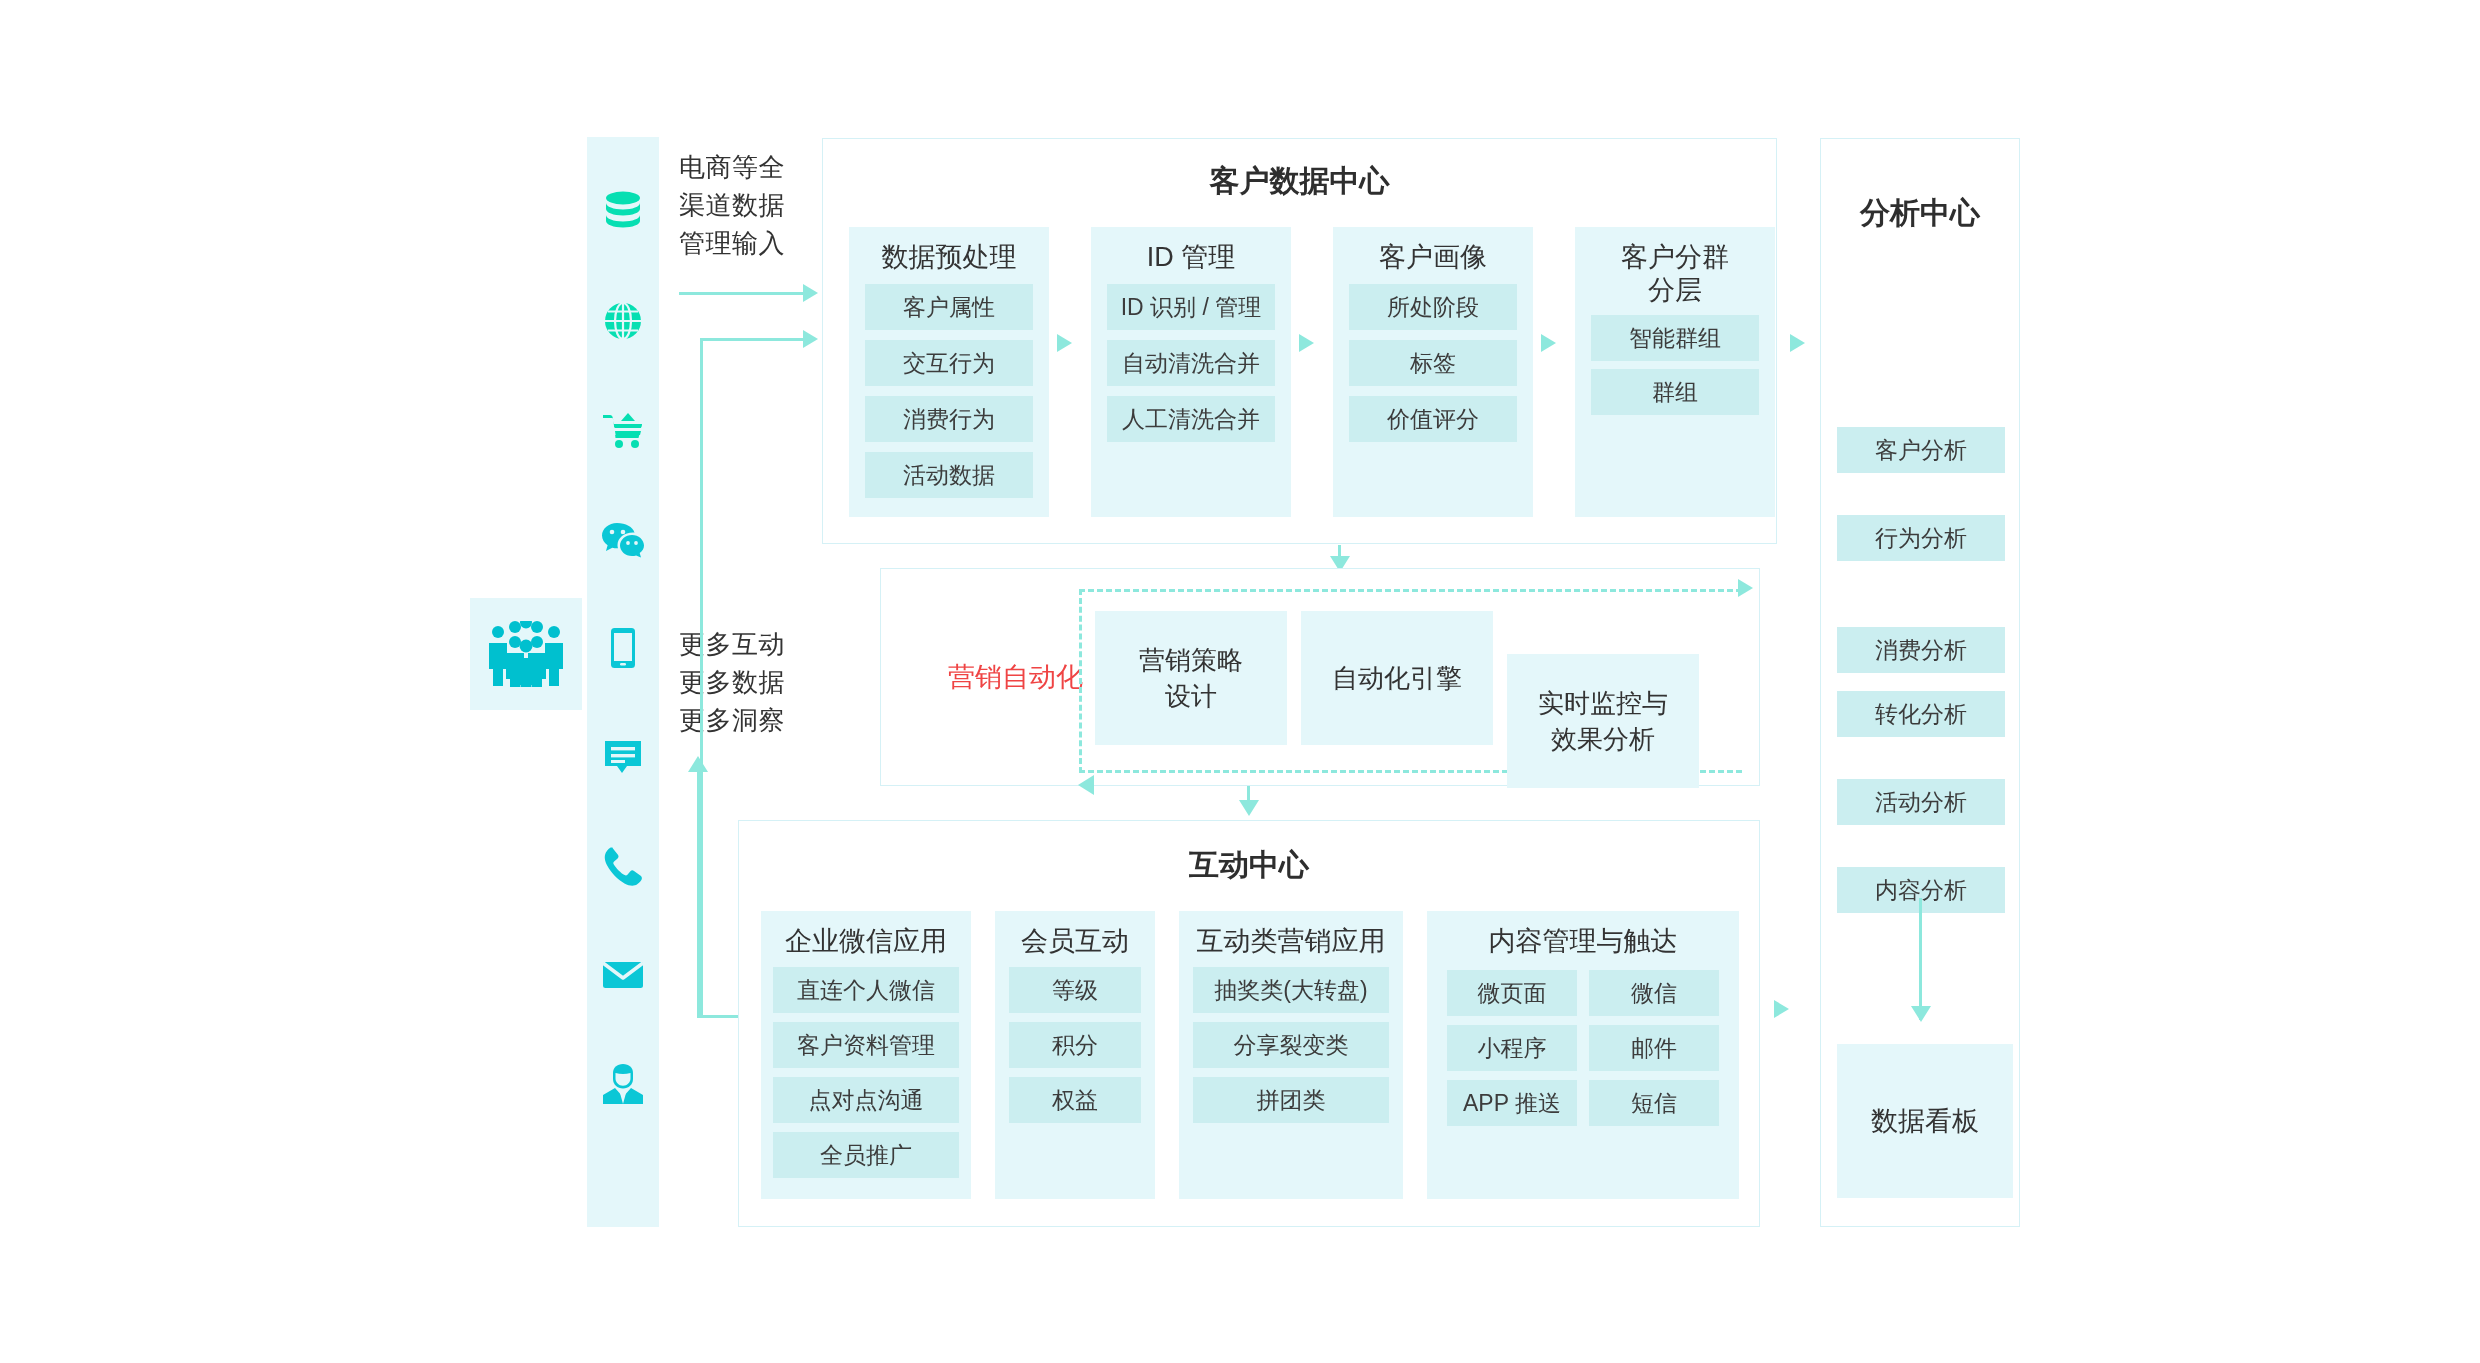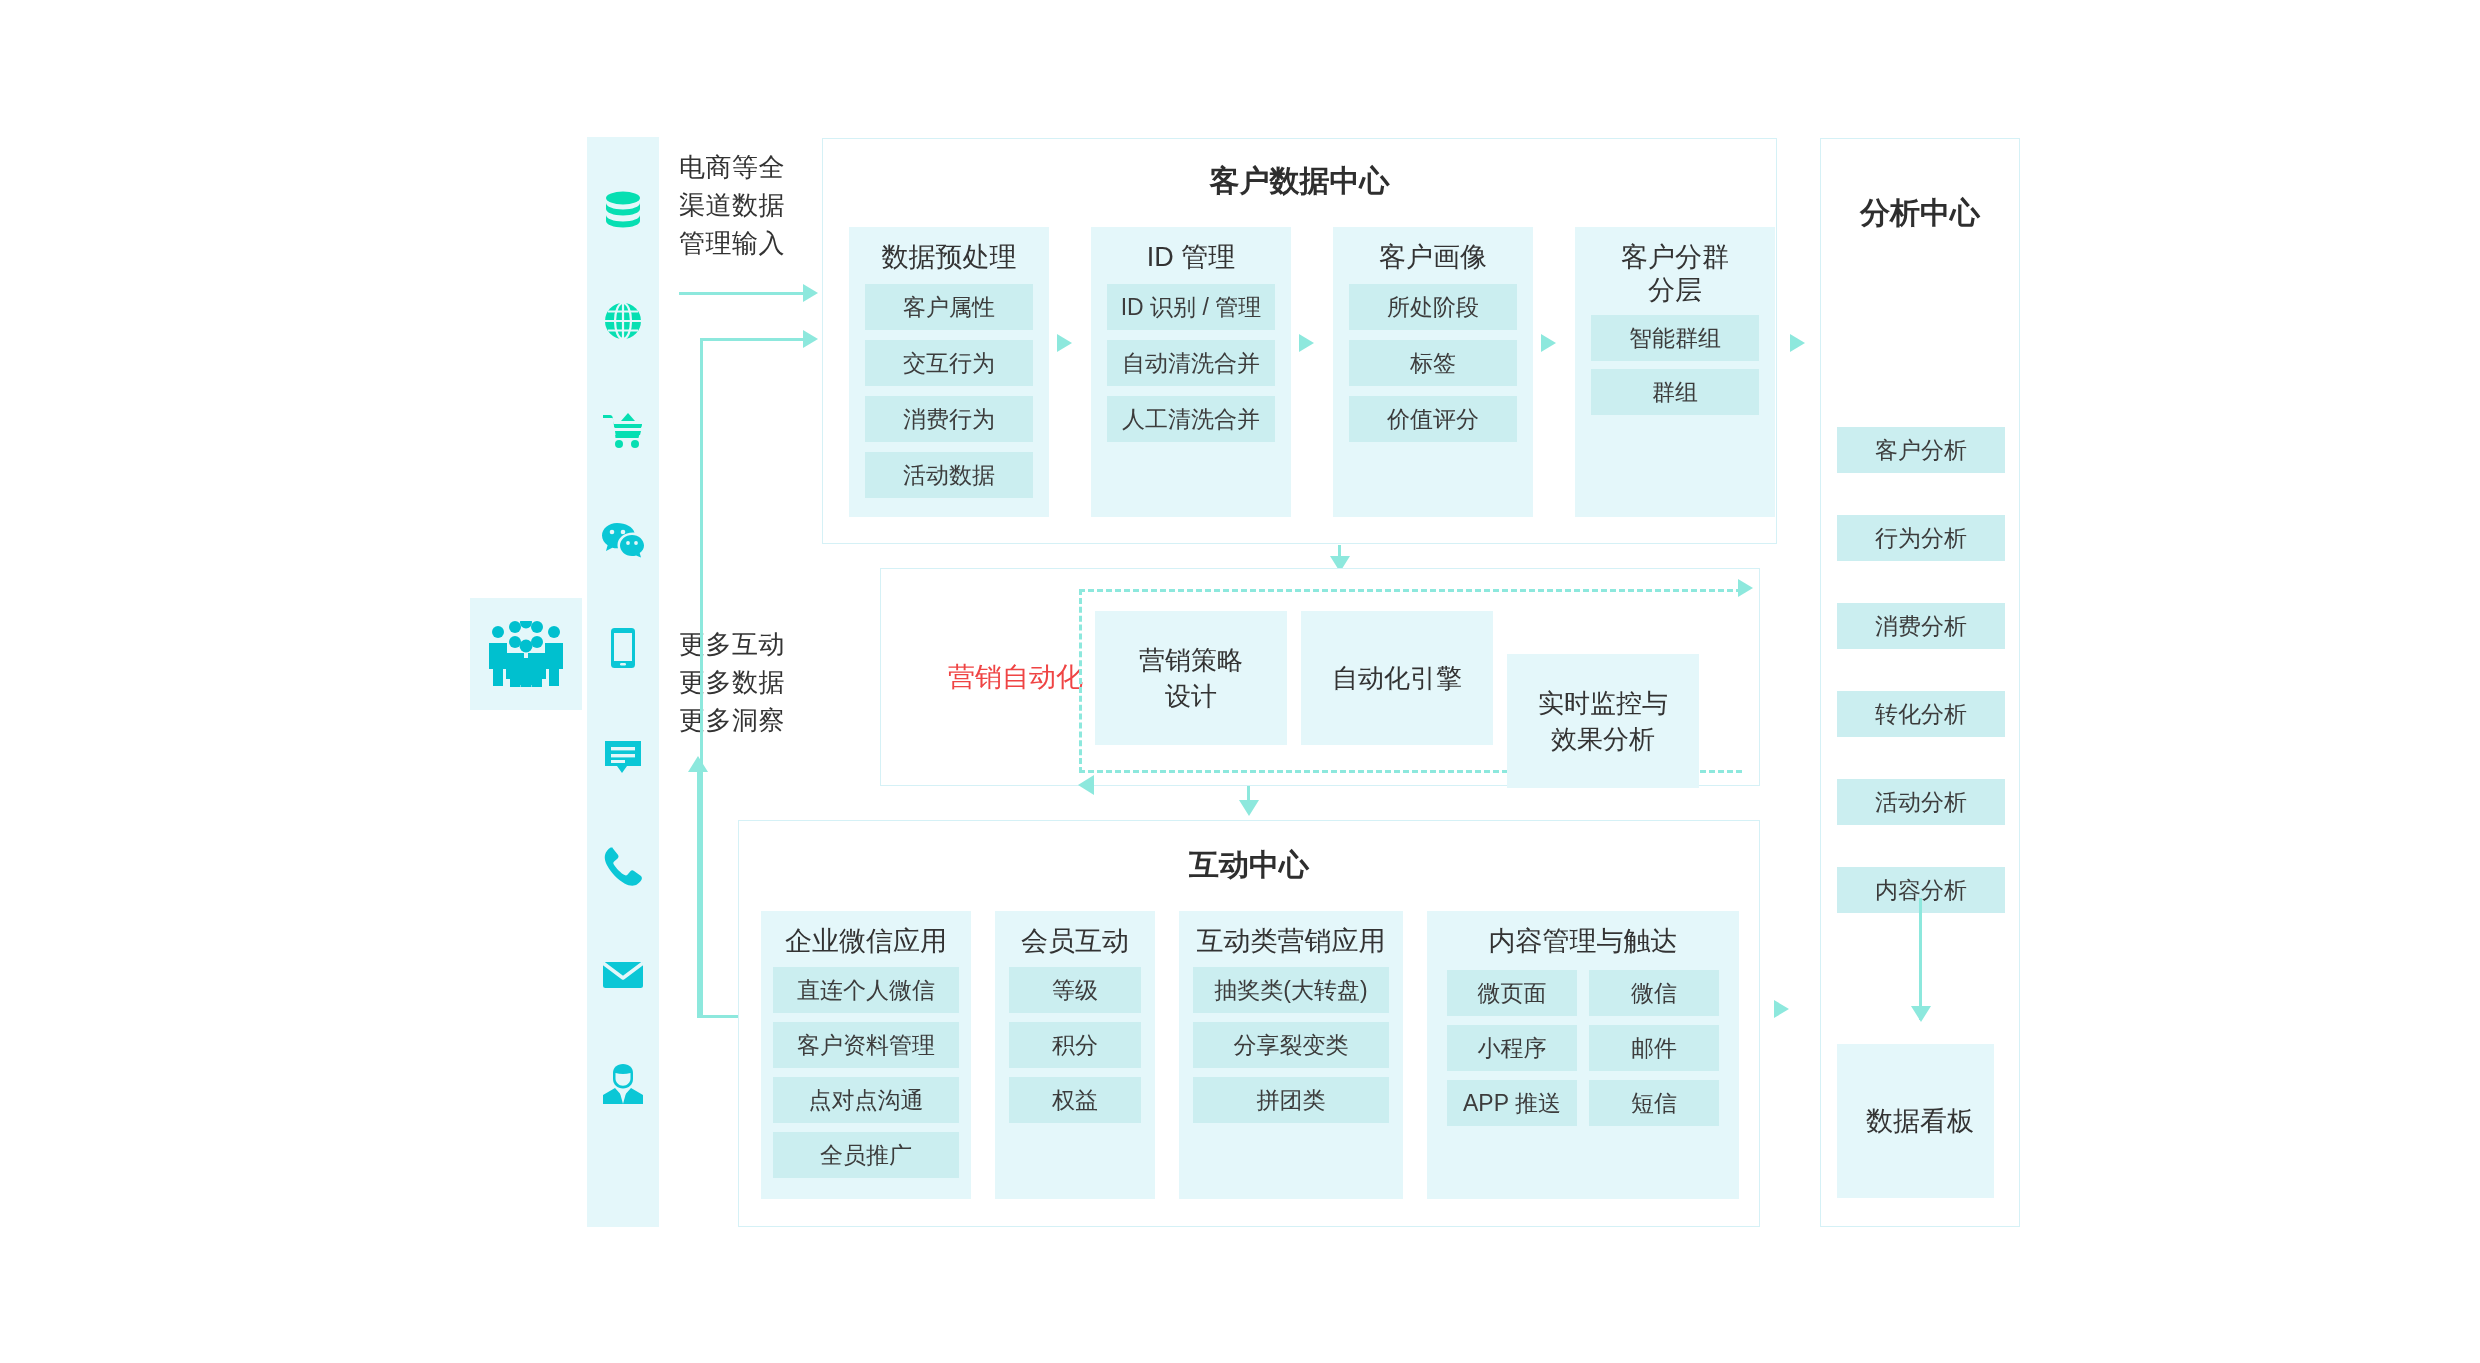--- a/index.html
+++ b/index.html
@@ -45,23 +45,23 @@
   #cdc-c2{left:268px;width:200px;height:290px;}
   #cdc-c3{left:510px;width:200px;height:290px;}
   #cdc-c4{left:752px;width:200px;height:290px;}
   #cdc .chip{width:168px;height:46px;margin-top:10px;}
   #cdc-c4 .chip{margin-top:8px;}
 
   
   #analysis{left:1820px;top:138px;width:200px;height:1089px;}
   #analysis .section-title{top:54px;}
   #analysis .chip{position:absolute;left:16px;width:168px;height:46px;}
-  #analysis-dash{position:absolute;left:16px;bottom:28px;width:148px;height:154px;
+  #analysis-dash{position:absolute;left:16px;bottom:28px;width:176px;height:154px;
     background:#e4f7fa;display:flex;align-items:center;justify-content:center;
-    font-size:27px;color:#333;padding-left:9px;}
+    font-size:27px;color:#333;}
 
   
   #ma{left:880px;top:568px;width:880px;height:218px;}
   #ma-label{position:absolute;left:22px;top:50%;transform:translateY(-50%);
     font-size:27px;color:#ef4444;width:180px;text-align:right;}
   #ma-dashed{position:absolute;left:198px;top:20px;width:660px;height:178px;
     border:3px dashed #8de8dd;border-right:none;}
   #ma .ma-card{position:absolute;top:42px;width:192px;height:134px;background:#e4f7fa;
     display:flex;align-items:center;justify-content:center;text-align:center;
     font-size:26px;line-height:36px;color:#333;white-space:pre-line;}
@@ -315,21 +315,21 @@
       <div class="chip">短信</div>
     </div>
   </div>
 </div>
 <div class="tri tri-r abs" style="left:1774px;top:1000px;"></div>
 
 <div class="abs section-frame" id="analysis">
   <div class="section-title">分析中心</div>
   <div class="chip" style="top:288px">客户分析</div>
   <div class="chip" style="top:376px">行为分析</div>
-  <div class="chip" style="top:464px">消费分析</div>
+  <div class="chip" style="top:488px">消费分析</div>
   <div class="chip" style="top:552px">转化分析</div>
   <div class="chip" style="top:640px">活动分析</div>
   <div class="chip" style="top:728px">内容分析</div>
   <div id="analysis-dash">数据看板</div>
 </div>
 
 <div class="ln abs" style="left:1919px;top:898px;width:3px;height:122px;"></div>
 <div class="tri tri-d abs" style="left:1911px;top:1006px;"></div>
 
 </body></html>

